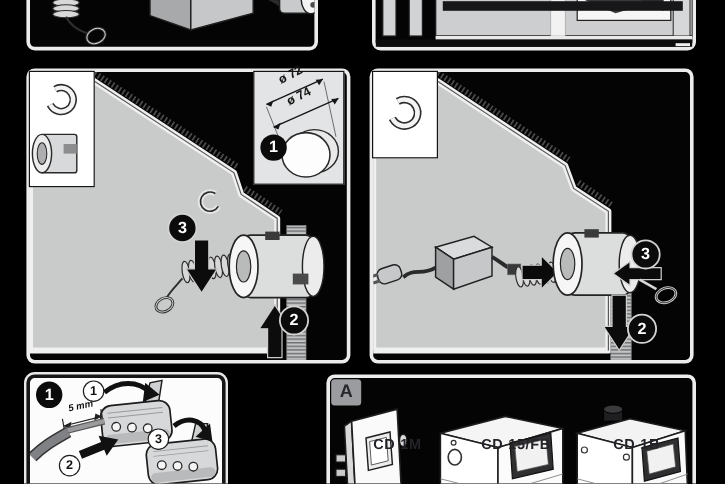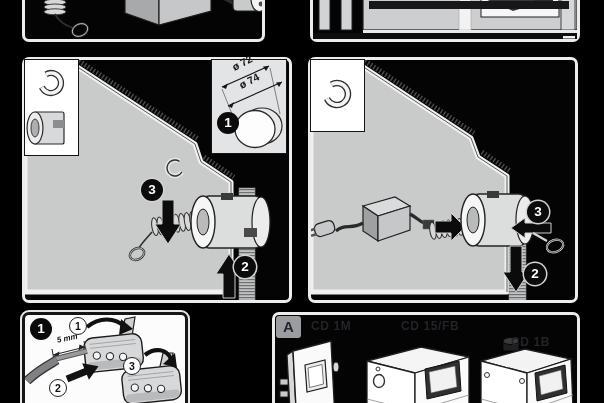--- a/index.html
+++ b/index.html
@@ -22,21 +22,21 @@
          background:#fff;border:1.8px solid #1f1f1f;color:#111;
          font-weight:bold;font-size:10.5px;line-height:16px;text-align:center;
          box-sizing:content-box;}
   .dim{position:absolute;color:#141414;font-weight:bold;font-size:10.5px;
        white-space:nowrap;transform-origin:left top;}
   .dim.small{font-size:8px;font-style:italic;}
   .abadge{position:absolute;width:25px;height:22px;border-radius:3px;
           background:#9b9ca0;color:#26262b;font-weight:bold;font-size:15px;
           line-height:22px;text-align:center;}
   .model{position:absolute;color:#232329;font-weight:bold;font-size:12px;
-         letter-spacing:0.6px;white-space:nowrap;}
+         letter-spacing:0.6px;white-space:nowrap;margin-top:44px;}
 </style>
 </head>
 <body>
 
 <div class="panel" style="left:22px;top:-66px;width:243px;height:108px">
   <svg class="art" width="237" height="102" viewBox="0 0 237 102">
     <g>
       <ellipse cx="30" cy="22" rx="11" ry="3" fill="#d8d8d8" stroke="#2e2e2e" stroke-width="0.9"></ellipse>
       <ellipse cx="30" cy="26.8" rx="11" ry="3" fill="#d8d8d8" stroke="#2e2e2e" stroke-width="0.9"></ellipse>
       <ellipse cx="30" cy="31.6" rx="11" ry="3" fill="#d8d8d8" stroke="#2e2e2e" stroke-width="0.9"></ellipse>
@@ -316,14 +316,14 @@
       <polygon points="264,61 286,55 288,74 266,80" fill="#f1f1f2" stroke="#555" stroke-width="0.6"></polygon>
       <circle cx="212" cy="60" r="2.5" fill="none" stroke="#333" stroke-width="1"></circle>
       <circle cx="247" cy="66" r="2.5" fill="none" stroke="#333" stroke-width="1"></circle>
       <polyline points="206,84 252,96 298,80" fill="none" stroke="#8a8a8a" stroke-width="0.8"></polyline>
     </g>
   </svg>
 
   <div class="abadge" style="left:1px;top:1px">A</div>
   <div class="model" style="left:36px;top:4px">CD 1M</div>
   <div class="model" style="left:126px;top:4px">CD 15/FB</div>
-  <div class="model" style="left:236px;top:20px">CD 1B</div>
+  <div class="model" style="left:236px;top:4px">CD 1B</div>
 </div>
 
 </body></html>

